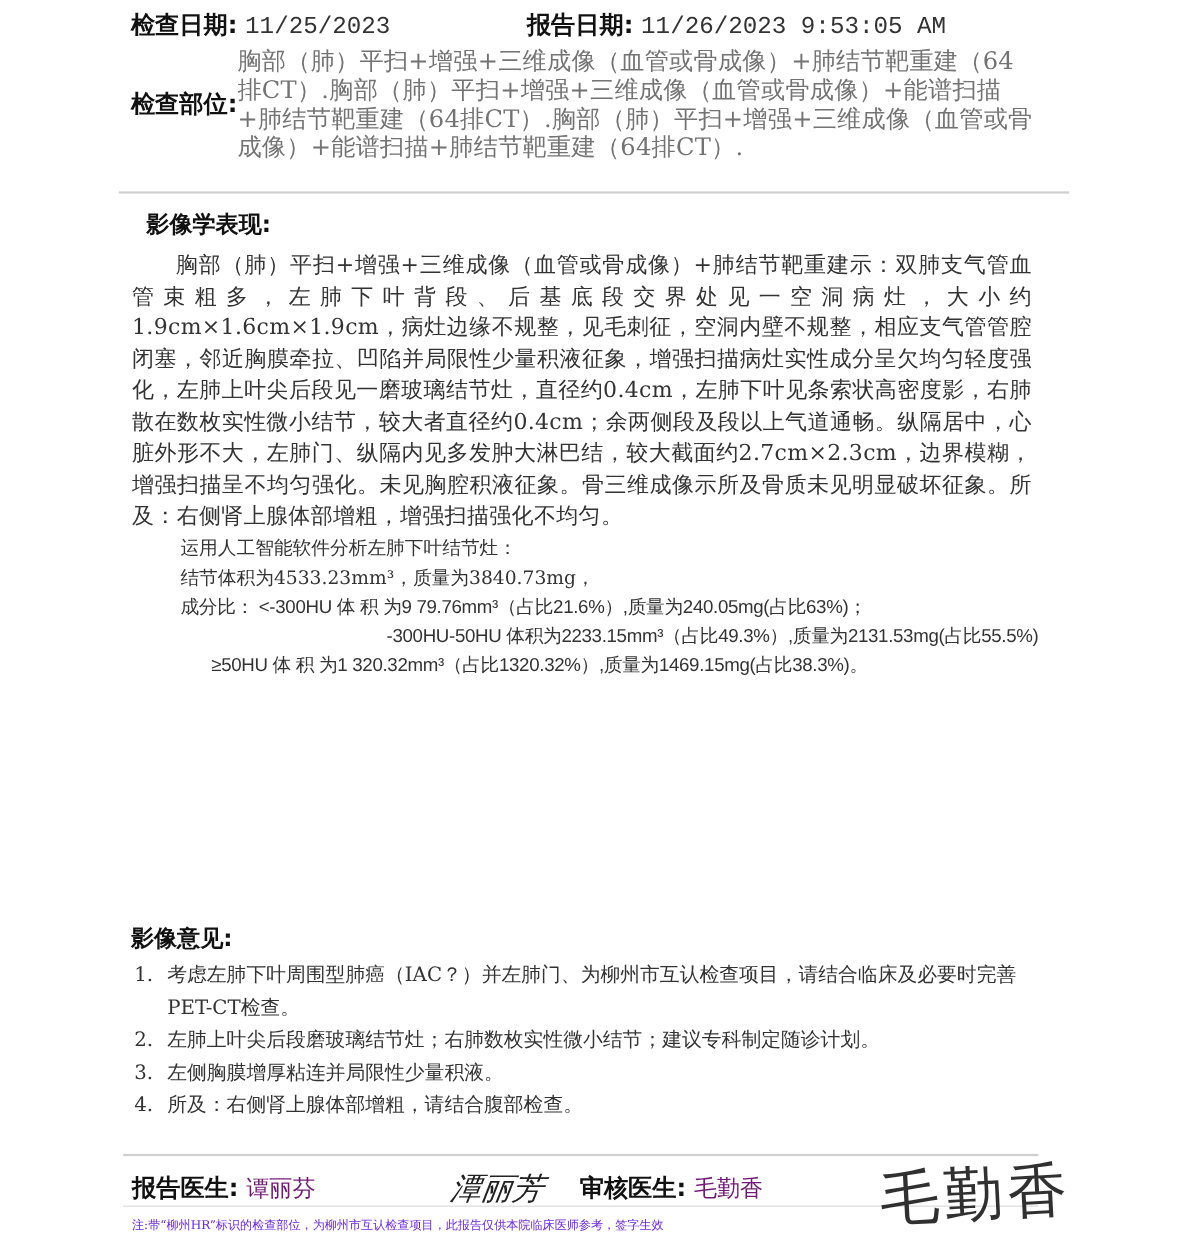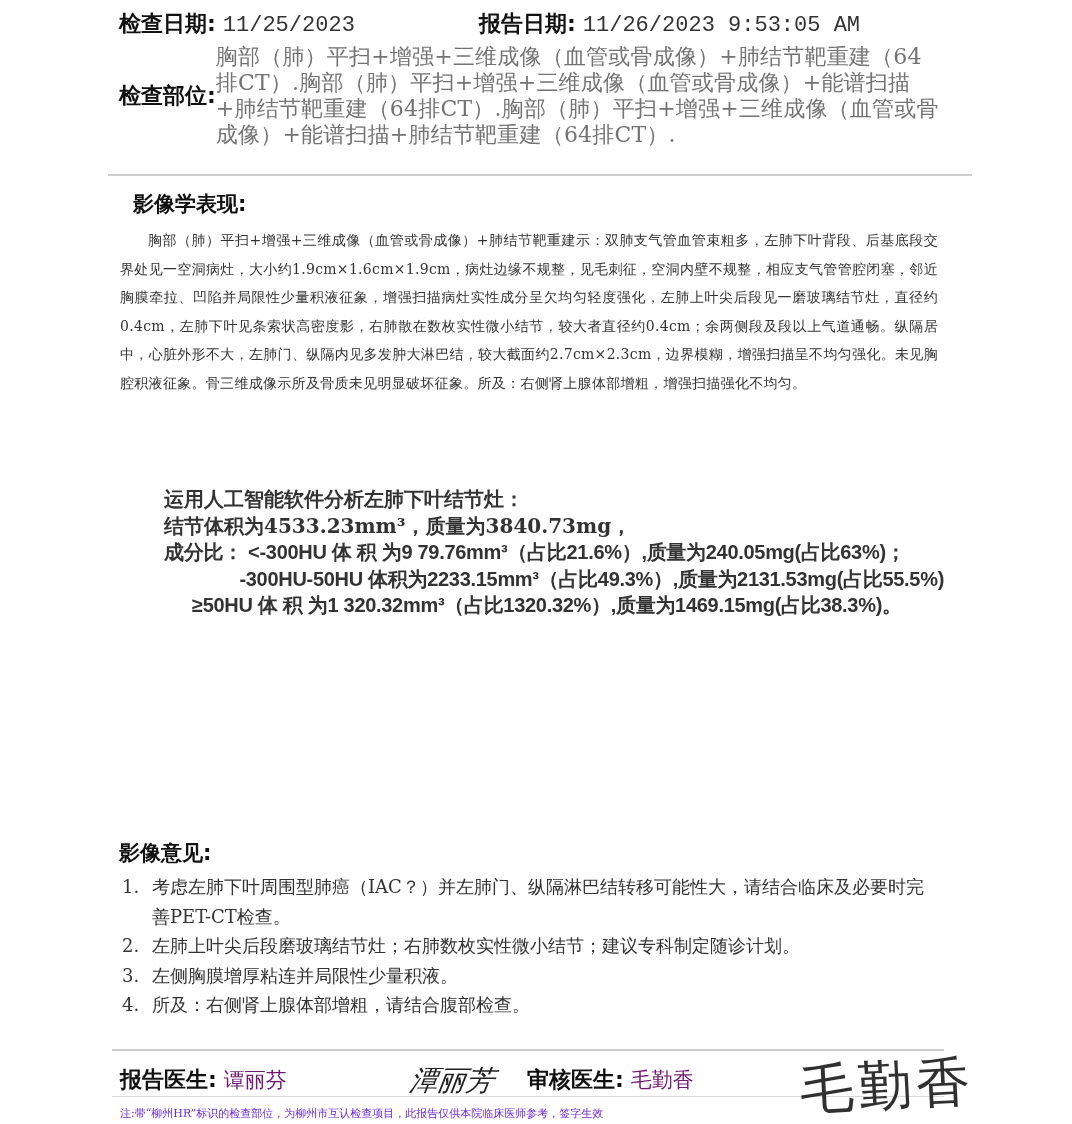--- a/index.html
+++ b/index.html
@@ -17,25 +17,25 @@
   .hdr-row .val { font-family: "Liberation Mono", "DejaVu Sans Mono", monospace; font-size: 22px; color: #333; }
   .parts {
     left: 119px; top: 44px; width: 820px;
     display: flex; font-size: 22px; line-height: 26px; align-items: center;
   }
   .parts .lbl { flex: 0 0 auto; font-size: 22px; }
   .parts .val { flex: 1 1 auto; color: #737373; letter-spacing: 0.2px; }
   .divider { height: 2px; background: #cfcfcf; }
   .section-title { font-size: 21px; line-height: 26px; }
   .body-text {
-    font-size: 14px; line-height: 28.5px; color: #333; text-align: justify;
+    font-size: 20px; line-height: 28.5px; color: #333; text-align: justify;
     letter-spacing: 0.3px;
   }
   .body-text .para { text-indent: 2em; margin: 0; }
-  .ai-block { font-size: 20px; line-height: 26.5px; color: #333; font-weight: bold; }
+  .ai-block { font-size: 17px; line-height: 26.5px; color: #333; }
   .ai-block .mixed { font-family: "Liberation Sans", "DejaVu Sans", sans-serif; letter-spacing: -0.3px; }
   .ai-line { white-space: nowrap; }
   .op-list { font-size: 18px; line-height: 29.5px; color: #333; }
   .op-item { display: flex; }
   .op-num { flex: 0 0 30px; }
   .op-text { flex: 1 1 auto; }
   .sig-row { font-size: 22px; line-height: 28px; white-space: nowrap; }
   .sig-row .val { font-size: 21px; color: #701a75; }
   .handwrite { font-family: "DejaVu Serif", serif; font-style: italic; color: #222; }
   .footnote { font-size: 11px; line-height: 20px; color: #6d28d9; white-space: nowrap; }
@@ -74,21 +74,21 @@
   </div>
   <div class="ai-line mixed" style="padding-left:28px;text-align:right;">-300HU-50HU 体积为2233.15mm³（占比49.3%）,质量为2131.53mg(占比55.5%)</div>
   <div class="ai-line mixed" style="padding-left:28px;">≥50HU 体 积 为1 320.32mm³（占比1320.32%）,质量为1469.15mg(占比38.3%)。</div>
 </div>
 
 <div class="abs lbl section-title" style="left:119px; top:840px;">影像意见:</div>
 
 <div class="abs op-list" style="left:122px; top:872px; width:818px;">
   <div class="op-item">
     <span class="op-num">1.</span>
-    <span class="op-text">考虑左肺下叶周围型肺癌（IAC？）并左肺门、纵隔淋巴结转移可能性大，请结合临床及必要时完善PET-CT检查。</span>
+    <span class="op-text">考虑左肺下叶周围型肺癌（IAC？）并左肺门、为柳州市互认检查项目，请结合临床及必要时完善PET-CT检查。</span>
   </div>
   <div class="op-item">
     <span class="op-num">2.</span>
     <span class="op-text">左肺上叶尖后段磨玻璃结节灶；右肺数枚实性微小结节；建议专科制定随诊计划。</span>
   </div>
   <div class="op-item">
     <span class="op-num">3.</span>
     <span class="op-text">左侧胸膜增厚粘连并局限性少量积液。</span>
   </div>
   <div class="op-item">

